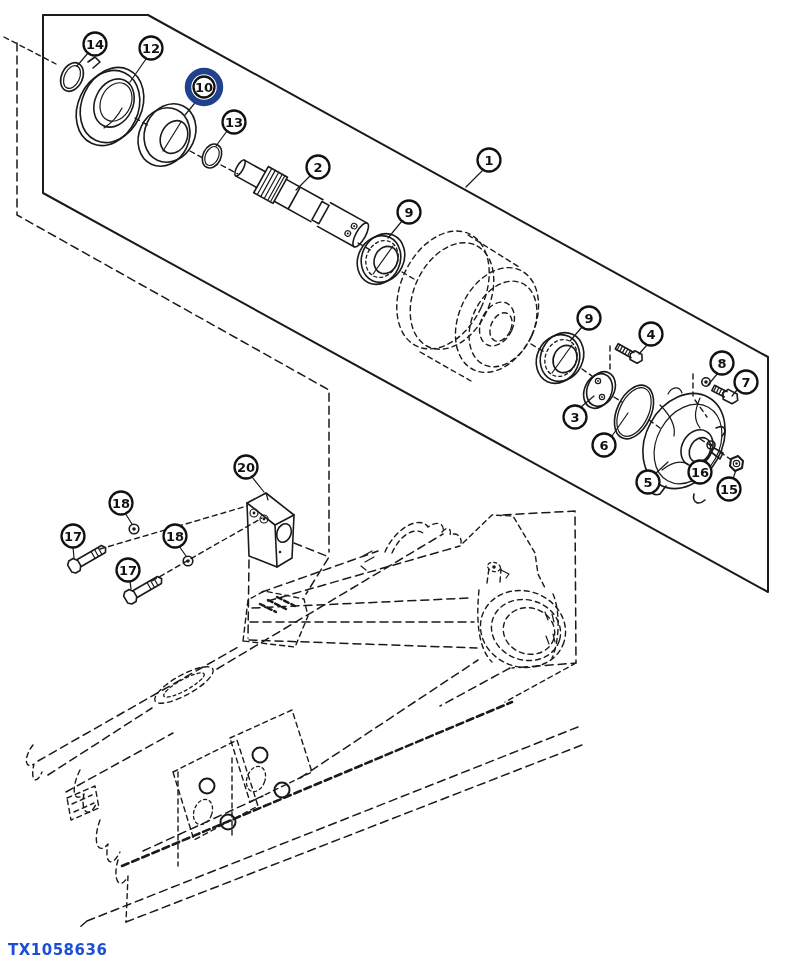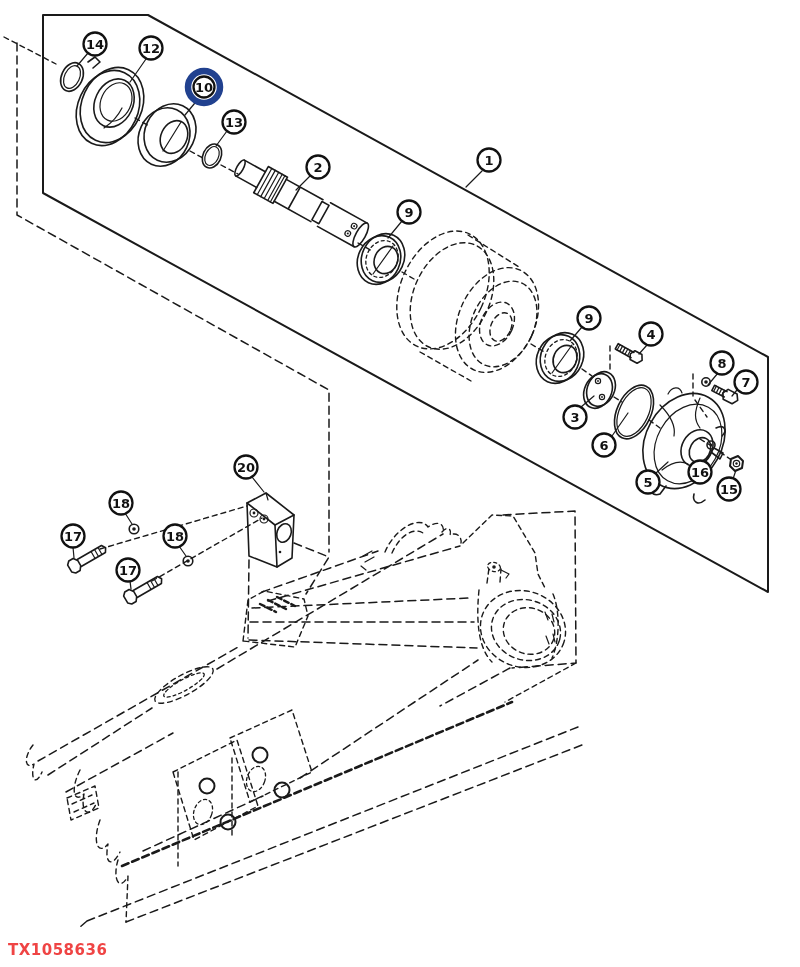--- a/index.html
+++ b/index.html
@@ -9,21 +9,21 @@
   .s{stroke:#1a1a1a;fill:none;stroke-width:1.6;stroke-linecap:round;stroke-linejoin:round;}
   .w2{stroke-width:2;}
   .thin{stroke-width:1.2;}
   .d{stroke-dasharray:8 5;stroke-width:1.5;}
   .d2{stroke-dasharray:5 4;stroke-width:1.4;}
   .d3{stroke-dasharray:3 3;stroke-width:1.3;}
   .heavy{stroke-width:2.6;stroke-dasharray:7 4;}
   .callout circle.bub{fill:#ffffff;stroke:#111;stroke-width:2.3;}
   .callout text{font:bold 13px "DejaVu Sans",sans-serif;fill:#111;text-anchor:middle;}
   .idlabel{position:absolute;left:8px;top:941px;font:bold 15px "DejaVu Sans",sans-serif;
-           color:#ef4444;letter-spacing:.5px;}
+           color:#1d4ed8;letter-spacing:.5px;}
 </style>
 </head>
 <body>
 
 <div class="stage">
 <svg width="800" height="967" viewBox="0 0 800 967">
 
   <path class="s w2" d="M43 15 L148 15 L768 357 L768 592 L43 193 Z"></path>
 
   <g>

